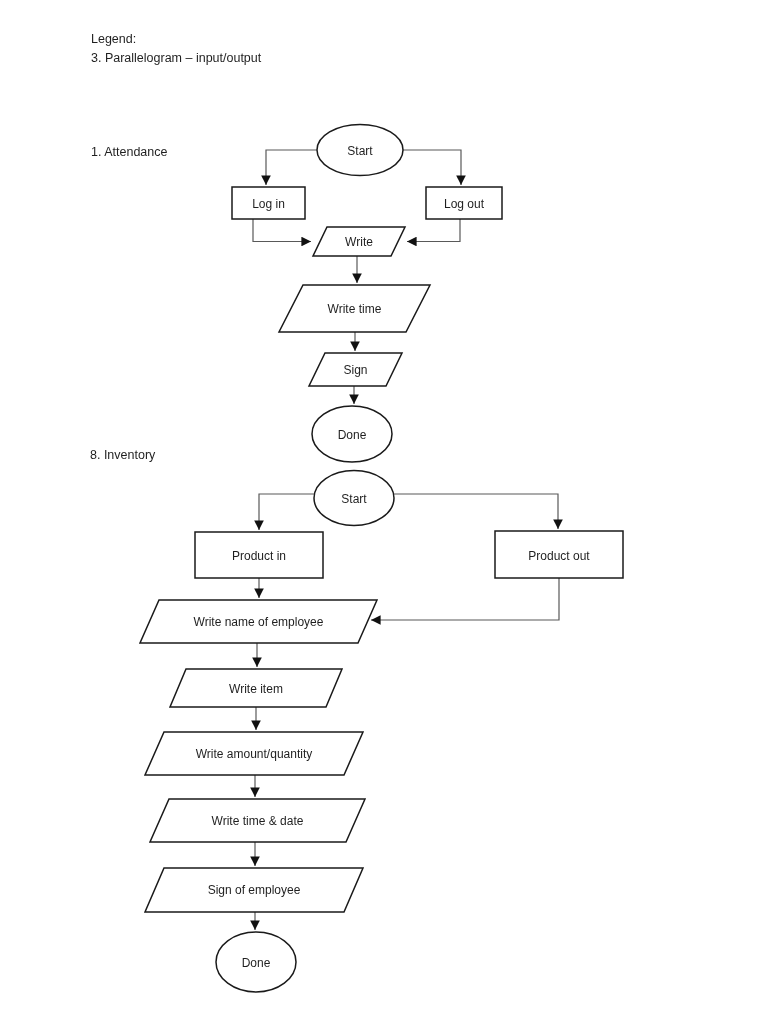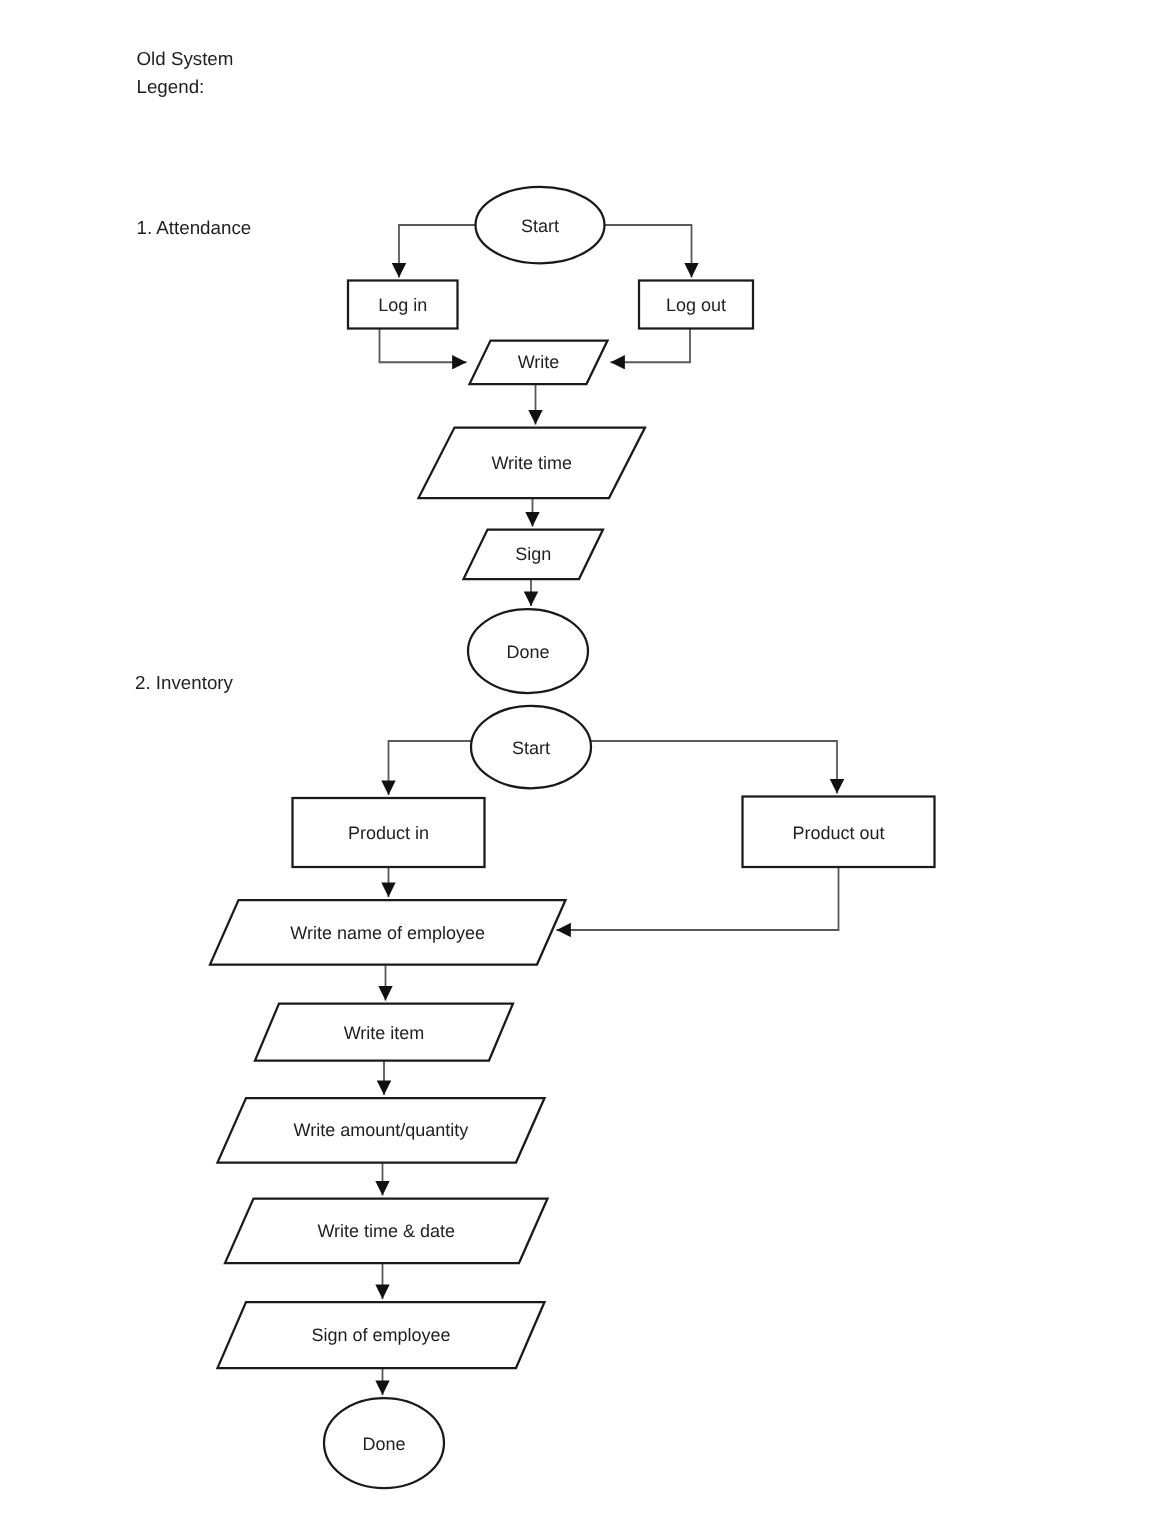--- a/index.html
+++ b/index.html
@@ -54,26 +54,26 @@
     font-family: "Liberation Sans", "DejaVu Sans", sans-serif;
     text-anchor: middle;
   }
 </style>
 </head>
 <body>
 
 <div class="page">
 
   <div class="header-block">
-    <div>Old System</div>
     <div>Legend:</div>
+    <div>3. Parallelogram – input/output</div>
   </div>
 
   <div id="attendance-label" class="section-label">1. Attendance</div>
-  <div id="inventory-label" class="section-label">2. Inventory</div>
+  <div id="inventory-label" class="section-label">8. Inventory</div>
 
   <svg class="flow" width="768" height="1024" viewBox="0 0 768 1024">
     <defs>
       <marker id="arrow" viewBox="0 0 10 10" refX="10" refY="5" markerWidth="9" markerHeight="8" orient="auto">
         <path d="M0,0 L10,5 L0,10 z" fill="#111111"></path>
       </marker>
     </defs>
 
     <path class="conn" d="M317 150 L266 150 L266 185" marker-end="url(#arrow)"></path>
     <path class="conn" d="M403 150 L461 150 L461 185" marker-end="url(#arrow)"></path>

